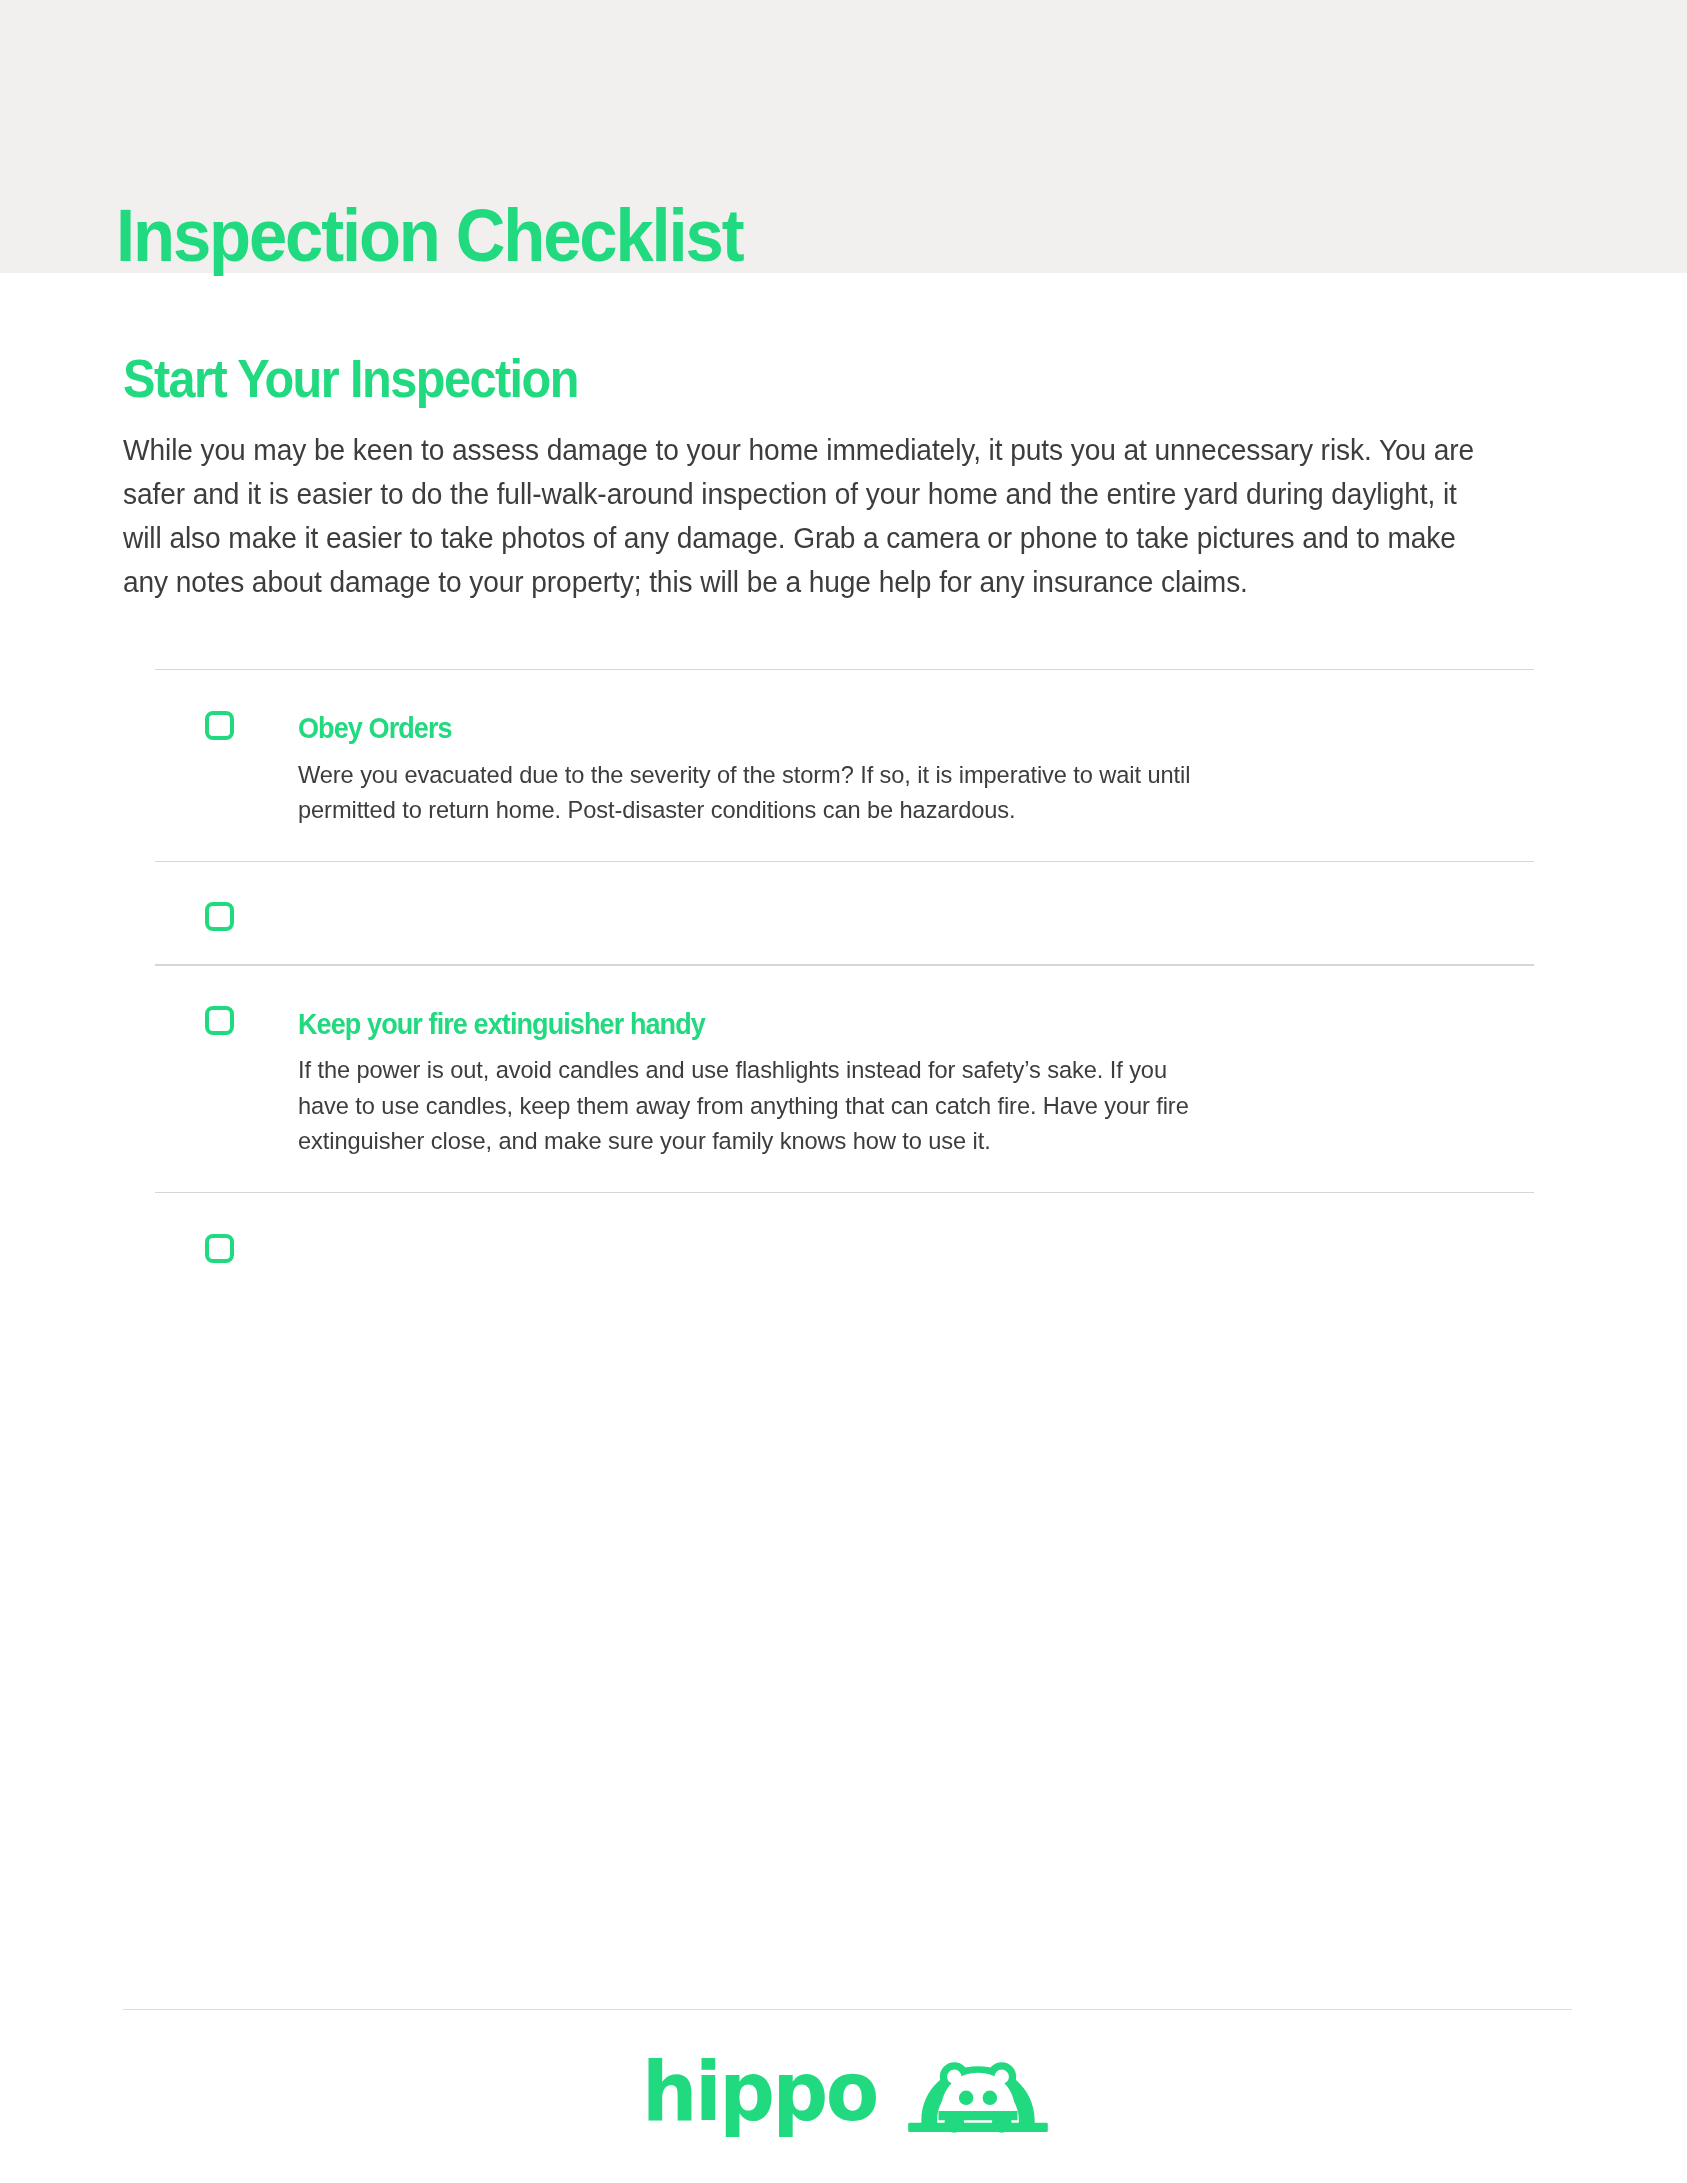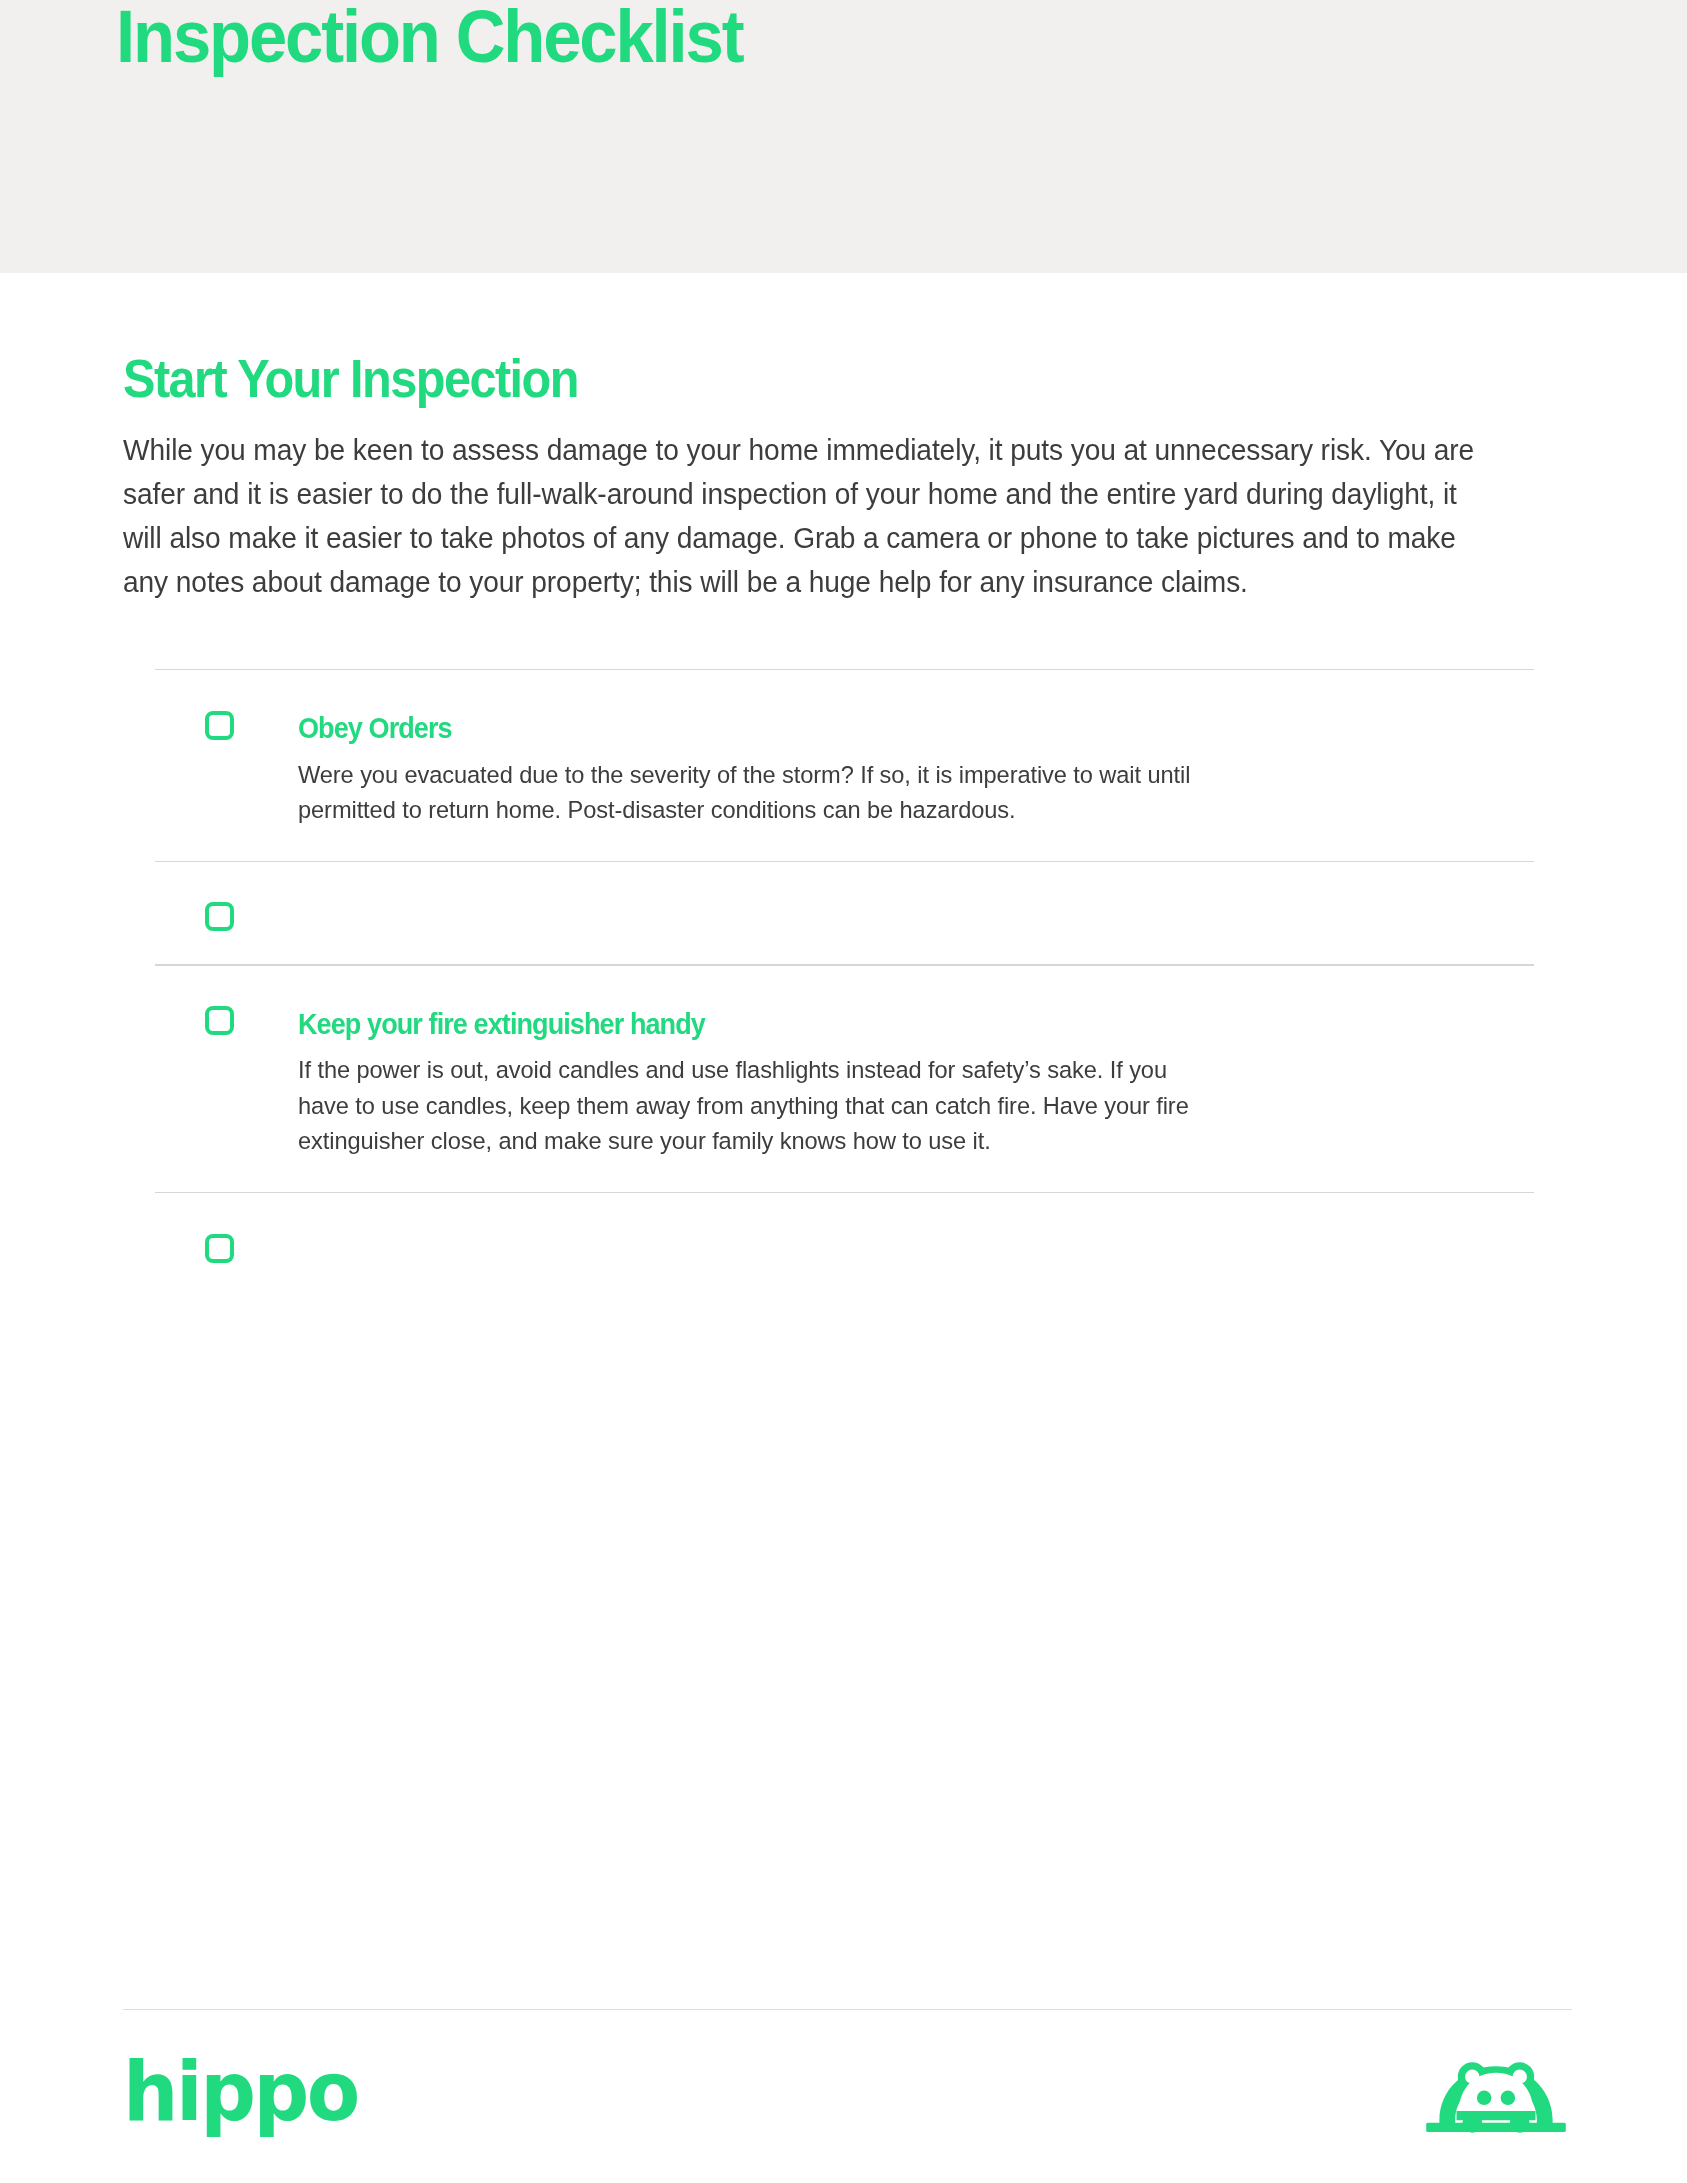--- a/index.html
+++ b/index.html
@@ -16,21 +16,21 @@
     overflow: hidden;
   }
 
   
   .header-band {
     width: 100%;
     height: 273px;
     background: #f1f0ee;
     box-sizing: border-box;
     display: flex;
-    align-items: flex-start;
+    align-items: flex-end;
   }
   .header-title {
     margin-left: 116px;
     font-family: "Liberation Sans", sans-serif;
     font-weight: bold;
     font-size: 74px;
     line-height: 1;
     letter-spacing: -2.3px;
     color: #21d97f;
     transform: scaleX(0.93);
@@ -139,21 +139,21 @@
   .footer {
     position: absolute;
     left: 123px;
     right: 112px;
     bottom: 0;
   }
   .footer-rule-wrap { margin-bottom: 0; }
   .footer-row {
     display: flex;
     align-items: center;
-    justify-content: space-between;
+    justify-content: center;
     height: 173px;
     gap: 16px;
   }
   .logo-wordmark {
     font-family: "DejaVu Sans", sans-serif;
     font-weight: bold;
     font-size: 82px;
     line-height: 1;
     letter-spacing: -2.6px;
     color: #21d97f;

